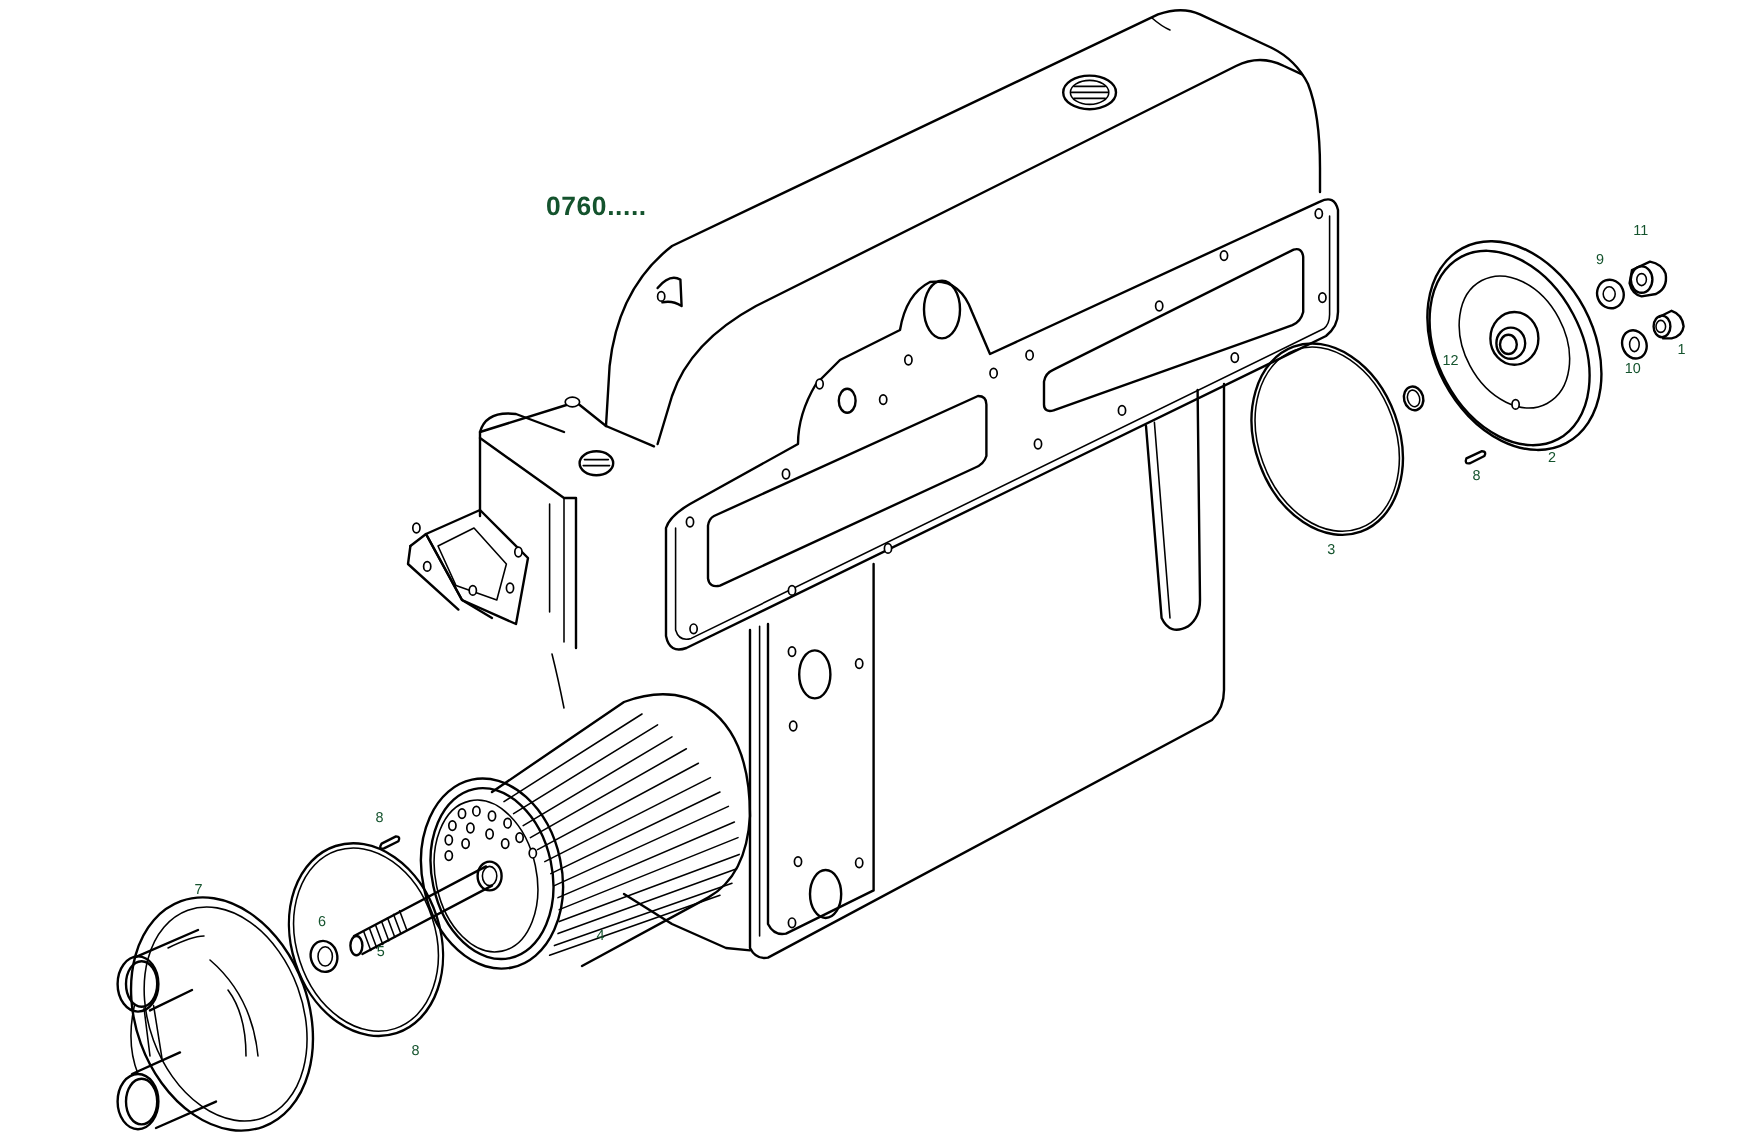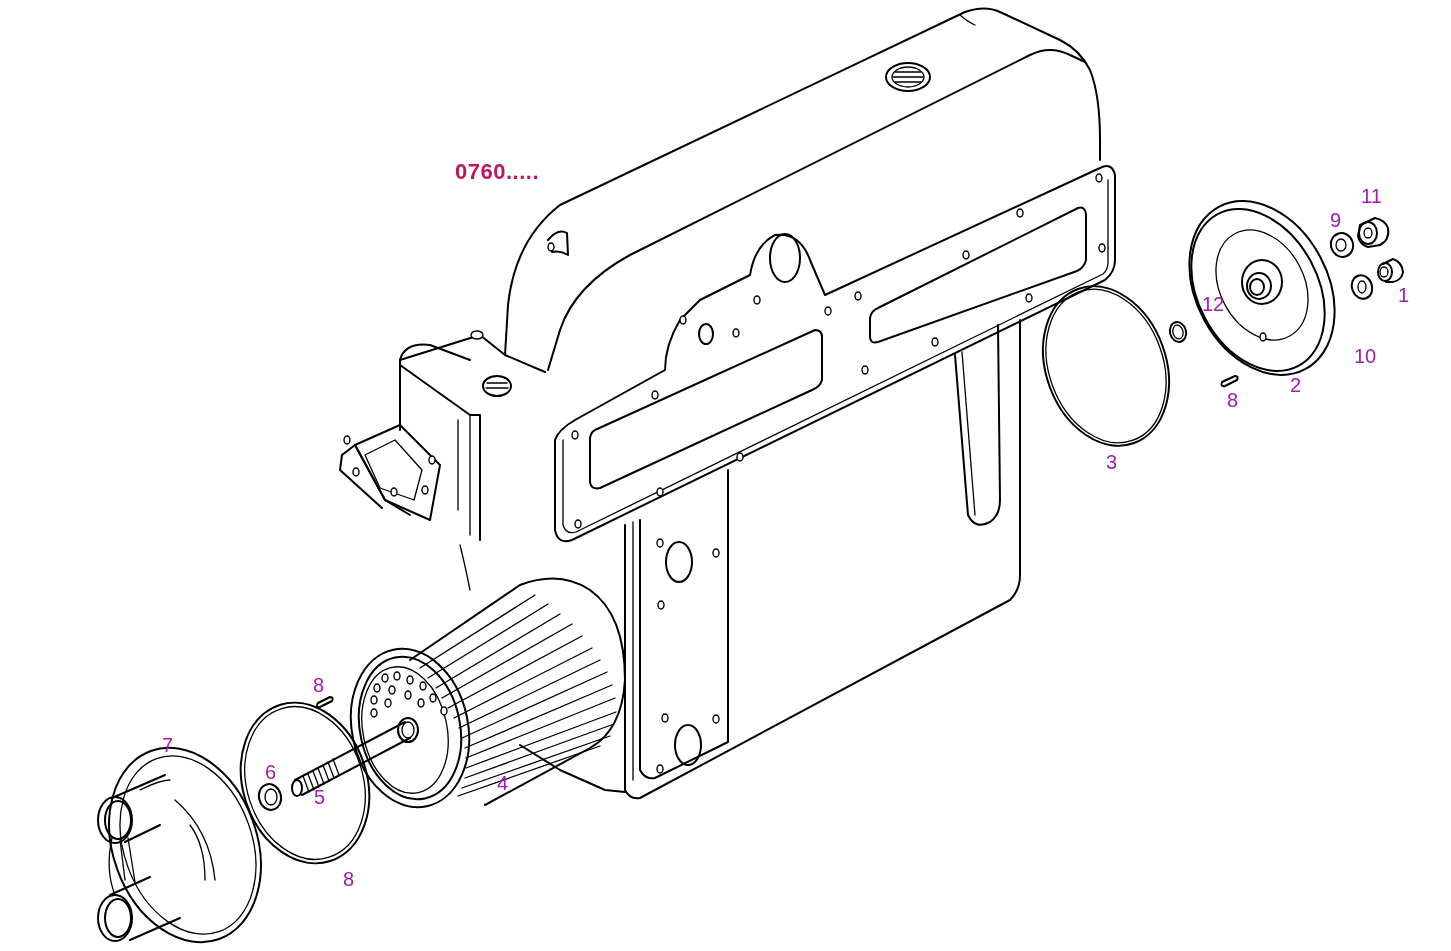--- a/index.html
+++ b/index.html
@@ -1,22 +1,22 @@
 <!DOCTYPE html>
 <html><head>
 <meta charset="utf-8">
 <style>
   html, body { margin: 0; padding: 0; background: #ffffff; }
   body { width: 1451px; height: 951px; position: relative; overflow: hidden; font-family: "Liberation Sans", sans-serif; }
   #drawing { position: absolute; left: 0; top: 0; }
   .ln { fill: none; stroke: #000; stroke-width: 2; stroke-linejoin: round; stroke-linecap: round; }
   .thin { fill: none; stroke: #000; stroke-width: 1.3; stroke-linejoin: round; stroke-linecap: round; }
   .hole { fill: #fff; stroke: #000; stroke-width: 1.4; }
-  .callout { position: absolute; font-family: "Liberation Sans", sans-serif; font-size: 20px; color: #a21caf; line-height: 1; }
-  .title { position: absolute; font-family: "Liberation Sans", sans-serif; font-size: 22px; font-weight: bold; color: #be185d; letter-spacing: 0.5px; }
+  .callout { position: absolute; font-family: "Liberation Sans", sans-serif; font-size: 12px; color: #14532d; line-height: 1; }
+  .title { position: absolute; font-family: "Liberation Sans", sans-serif; font-size: 22px; font-weight: bold; color: #14532d; letter-spacing: 0.5px; }
 </style>
 </head>
 <body>
 
 <svg id="drawing" width="1451" height="951" viewBox="0 0 1451 951" xmlns="http://www.w3.org/2000/svg">
 
   <g>
 
     <path class="ln" d="M 505 355 L 508 305 Q 515 240 560 205 L 965 12 Q 985 5 1000 12 L 1060 40 Q 1080 50 1090 70 Q 1100 95 1100 140 L 1100 160"></path>
     <path class="ln" d="M 548 370 L 560 330 Q 575 285 630 255 L 1030 55 Q 1050 45 1070 55 L 1085 62"></path>
@@ -233,15 +233,15 @@
 <div class="callout" style="left:1290px; top:375px;">2</div>
 <div class="callout" style="left:1106px; top:452px;">3</div>
 <div class="callout" style="left:497px; top:773px;">4</div>
 <div class="callout" style="left:314px; top:787px;">5</div>
 <div class="callout" style="left:265px; top:762px;">6</div>
 <div class="callout" style="left:162px; top:735px;">7</div>
 <div class="callout" style="left:313px; top:675px;">8</div>
 <div class="callout" style="left:343px; top:869px;">8</div>
 <div class="callout" style="left:1227px; top:390px;">8</div>
 <div class="callout" style="left:1330px; top:210px;">9</div>
-<div class="callout" style="left:1354px; top:301px;margin-top:45px;">10</div>
+<div class="callout" style="left:1354px; top:301px;">10</div>
 <div class="callout" style="left:1361px; top:186px;">11</div>
 <div class="callout" style="left:1202px; top:294px;">12</div>
 
 </body></html>

